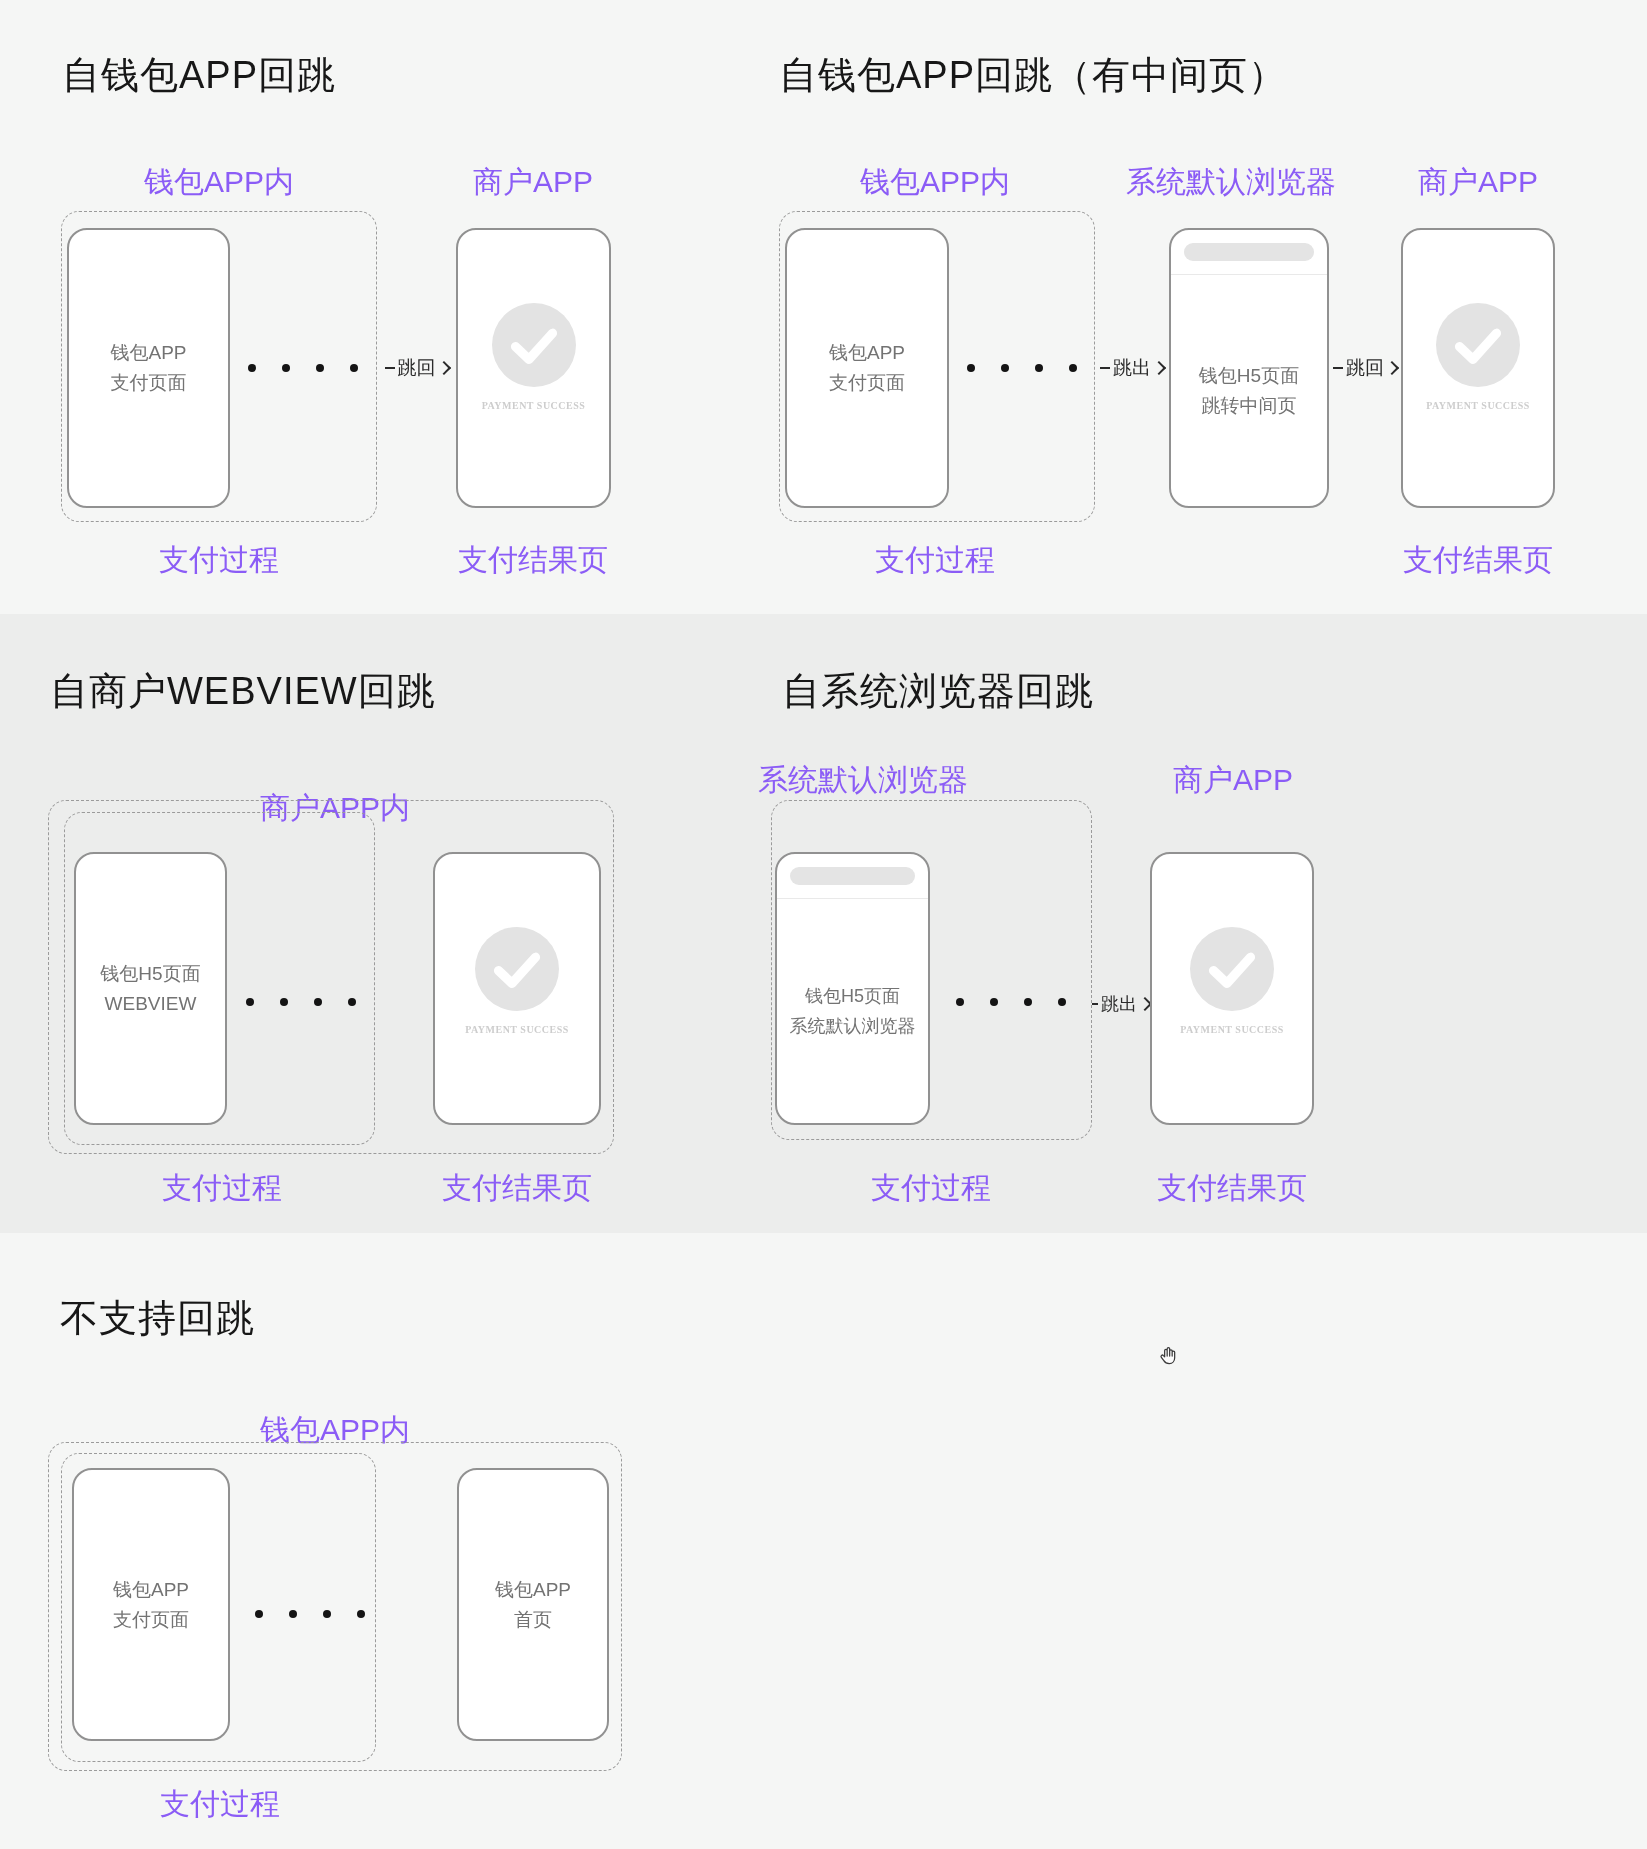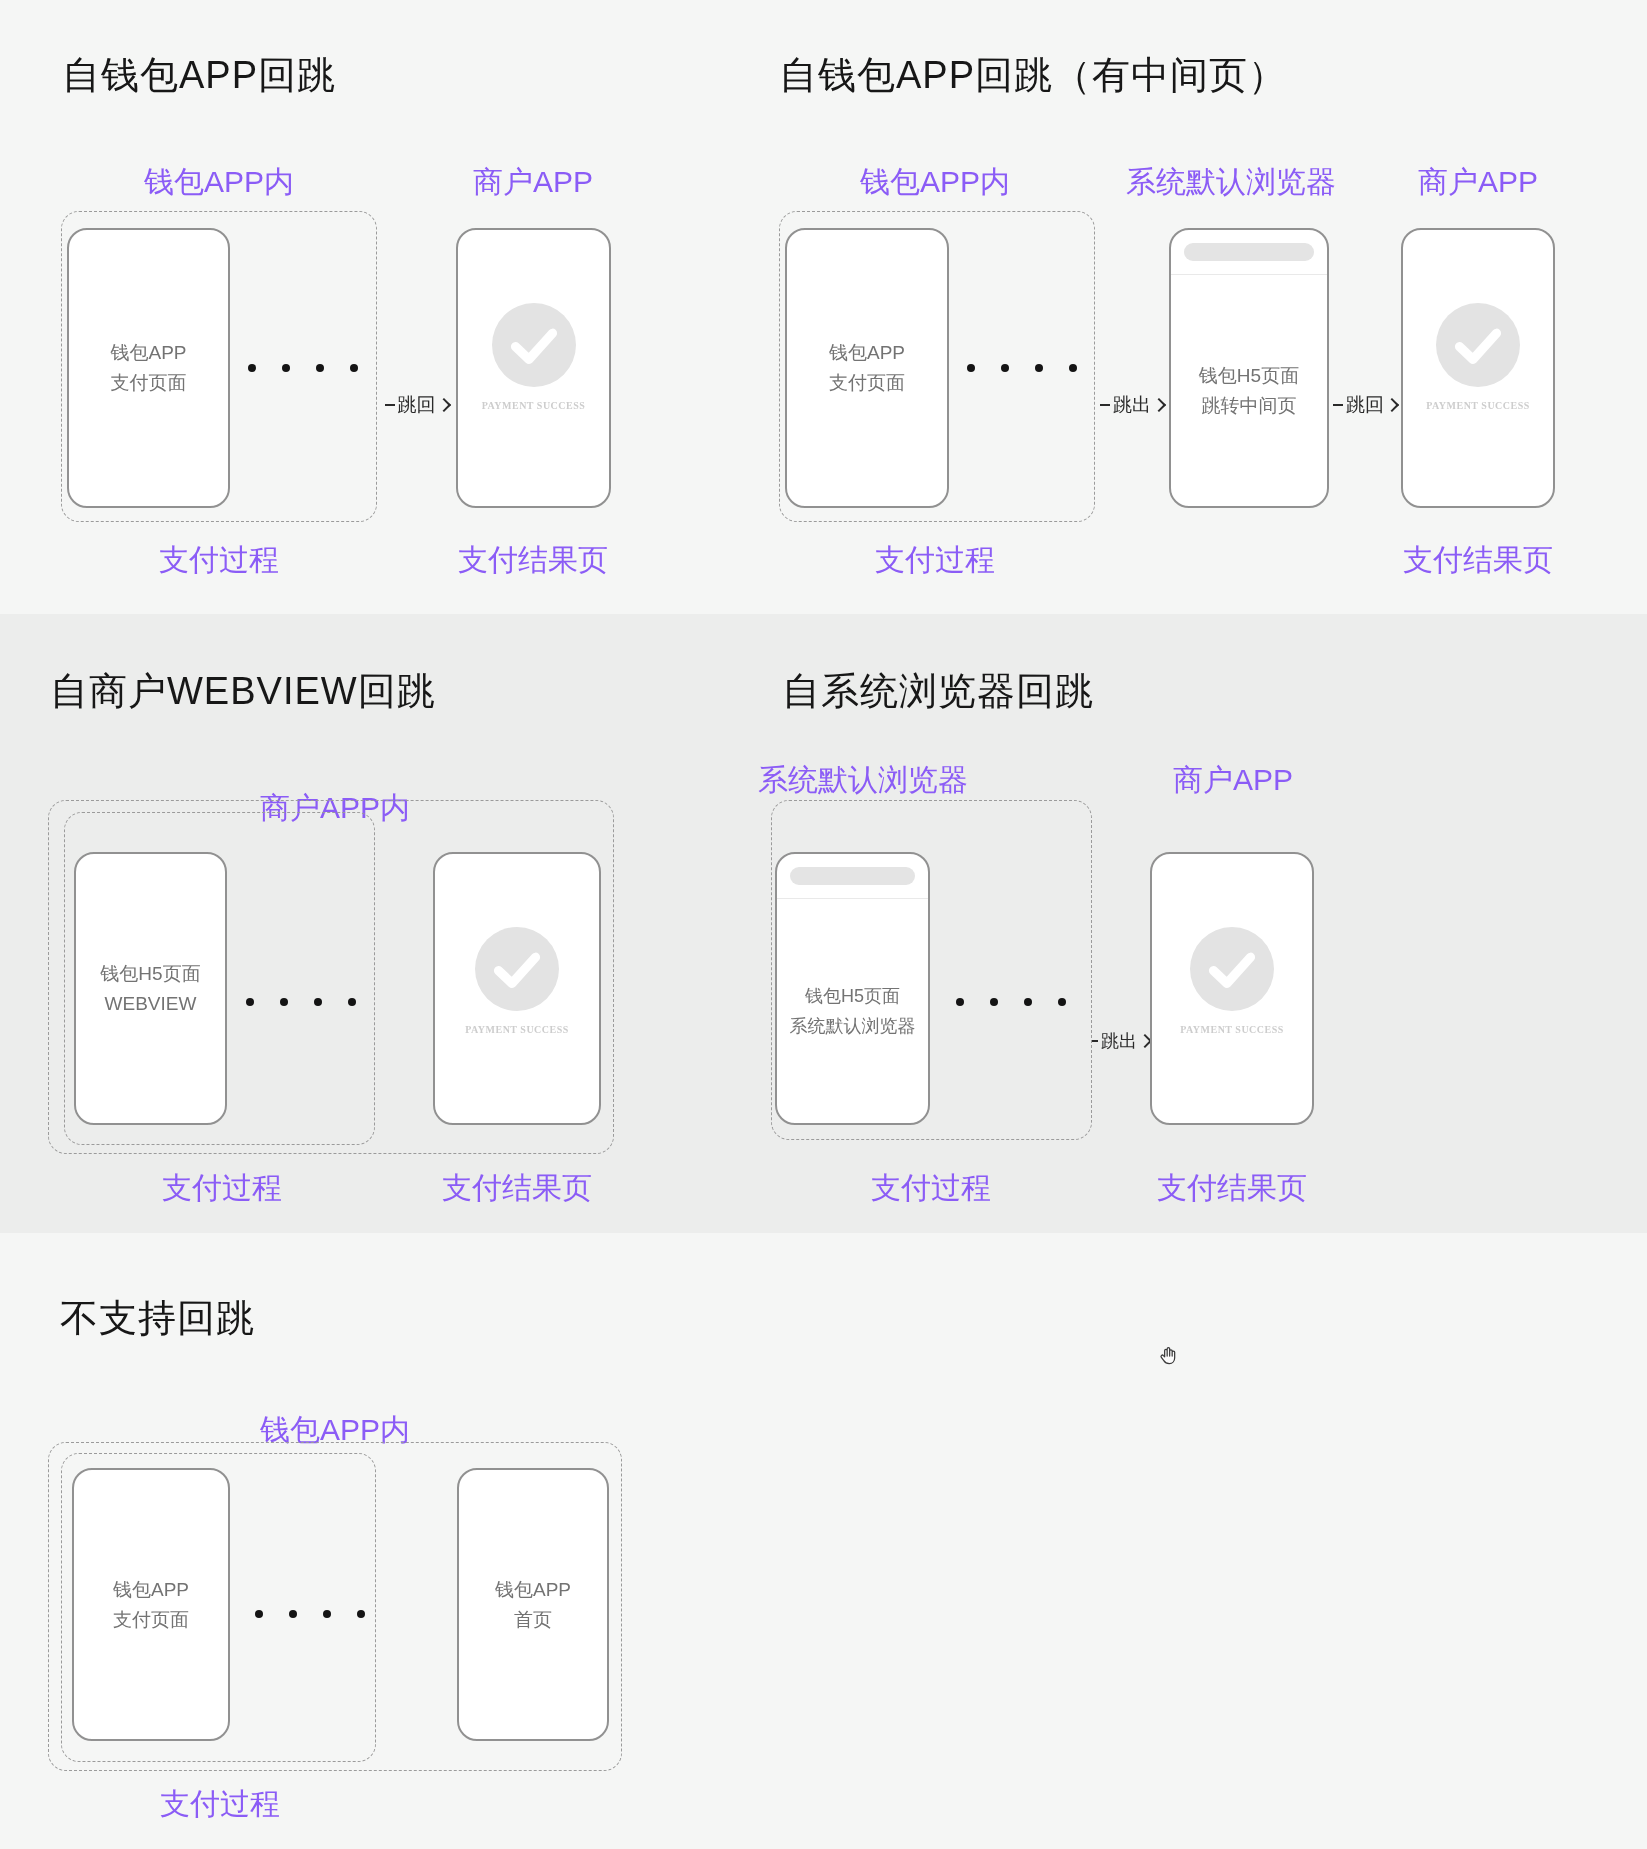--- a/index.html
+++ b/index.html
@@ -16,21 +16,21 @@
   .lbl{font-size:30px;color:#8b5cf6;white-space:nowrap;}
   .dashed{border:1px dashed #9b9b9b;border-radius:18px;position:absolute;box-sizing:border-box;}
   .phone{
     position:absolute;box-sizing:border-box;background:#ffffff;
     border:2px solid #919191;border-radius:20px;
     display:flex;align-items:center;justify-content:center;
   }
   .ptext{font-size:19px;line-height:30px;color:#737373;text-align:center;white-space:nowrap;}
   .dots{position:absolute;display:flex;gap:26px;align-items:center;}
   .dots i{width:8px;height:8px;border-radius:50%;background:#141414;display:block;}
-  .arrow{position:absolute;display:flex;align-items:center;justify-content:center;gap:3px;color:#2a2a2a;margin-top:37px;}
+  .arrow{position:absolute;display:flex;align-items:center;justify-content:center;gap:3px;color:#2a2a2a;}
   .arrow .dash{width:10px;height:2px;background:#2a2a2a;flex:none;}
   .arrow .albl{font-size:19px;white-space:nowrap;}
   .arrow .head{width:8px;height:8px;border-top:2px solid #2a2a2a;border-right:2px solid #2a2a2a;transform:rotate(45deg);flex:none;}
   .success-body{position:absolute;inset:0;font-family:Liberation Serif, serif;}
   .check-wrap{position:absolute;left:50%;top:73px;transform:translateX(-50%);width:84px;height:84px;}
   .psuccess{
     position:absolute;left:0;right:0;top:170px;text-align:center;
     font-size:10px;font-weight:600;letter-spacing:0.5px;color:#cdcdcd;white-space:nowrap;
   }
   .browser .addr{position:absolute;left:13px;right:13px;top:13px;height:18px;background:#e4e4e4;border-radius:9px;}

